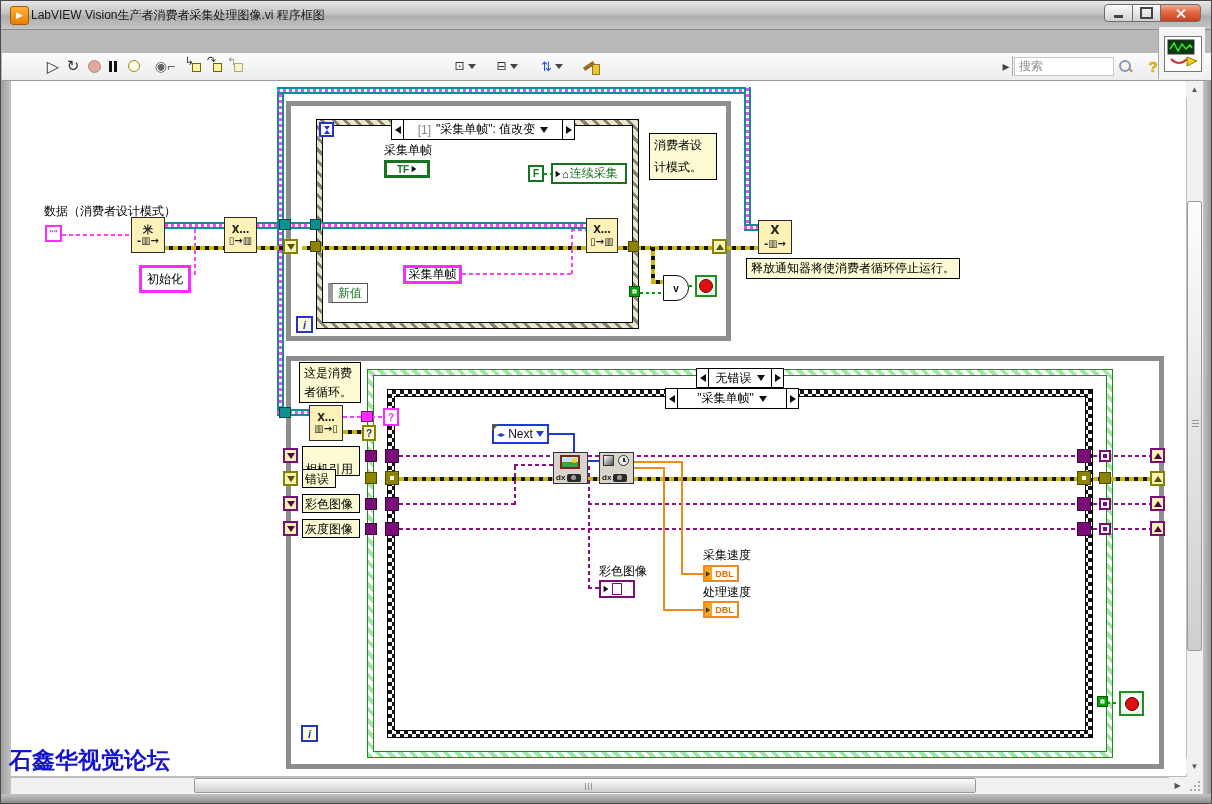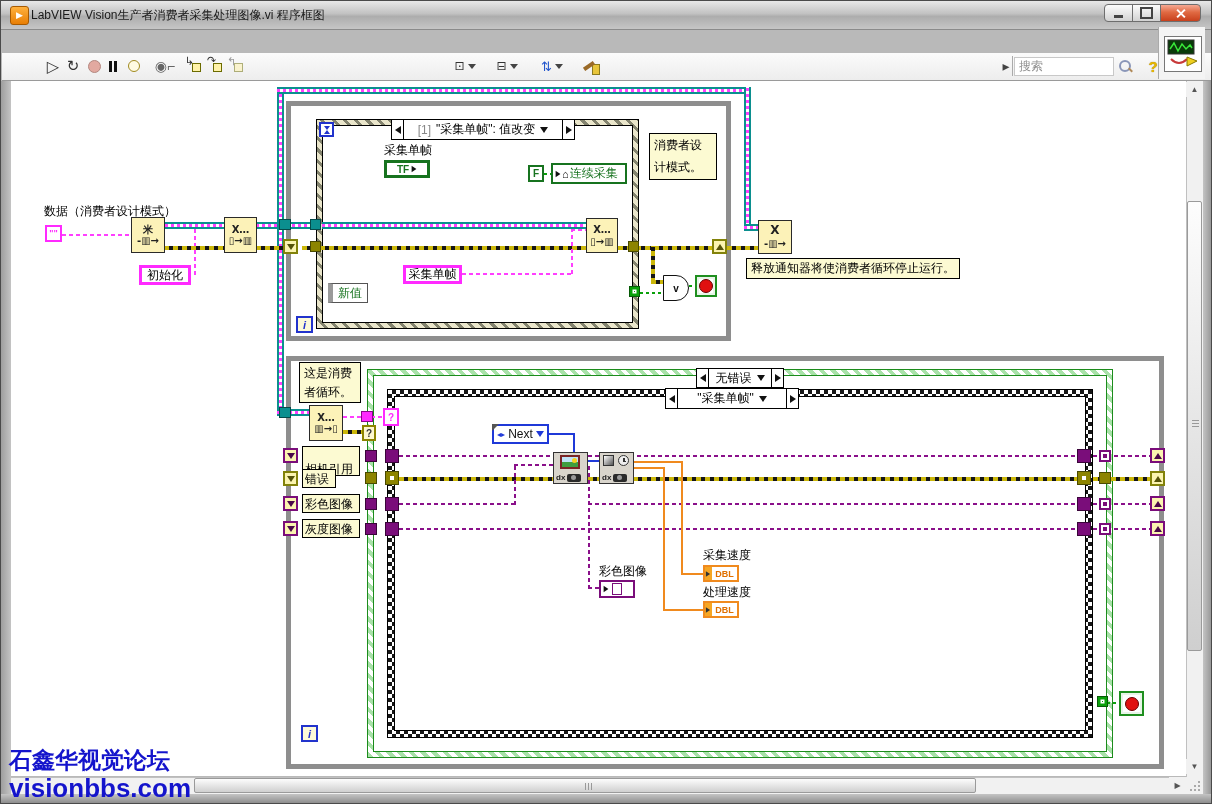--- a/index.html
+++ b/index.html
@@ -236,21 +236,21 @@
     <div class="ab freelabel" style="left:33px;top:122px;">数据（消费者设计模式）</div>
     <div class="ab" style="left:34px;top:144px;width:17px;height:17px;border:2px solid #FF2AFF;background:#fff;color:#FF2AFF;font-weight:bold;font-size:9px;text-align:center;line-height:13px;box-sizing:border-box;">""</div>
     <div class="ab fn" style="left:120px;top:136px;width:34px;height:36px;">
       <span>米</span>
       <span>-▥→</span>
     </div>
     <div class="ab fn" style="left:213px;top:136px;width:33px;height:36px;">
       <span>Ⅹ…</span>
       <span>▯→▥</span>
     </div>
-    <div class="maglab" style="left:128px;top:184px;width:52px;height:20px;">初始化</div>
+    <div class="maglab" style="left:128px;top:184px;width:52px;height:28px;">初始化</div>
 
     <div class="tun" style="left:268px;top:138px;width:12px;height:11px;background:#0B8F8F;border:1px solid #064A4A;"></div>
     <div class="sr" style="left:272px;top:158px;">
         <span class="tri-dn"></span>
       </div>
     <div class="sr" style="left:701px;top:158px;">
         <span class="tri-up"></span>
       </div>
     <div class="tun" style="left:299px;top:138px;width:11px;height:11px;background:#0B8F8F;border:1px solid #064A4A;"></div>
     <div class="tun" style="left:299px;top:160px;width:11px;height:11px;background:#8C8400;border:1px solid #4A4A00;"></div>
@@ -442,21 +442,20 @@
 
     <div class="tun" style="left:1086px;top:615px;width:11px;height:11px;background:#0AA00A;border:1px solid #065A06;box-shadow:inset 0 0 0 2.5px #0AA00A, inset 0 0 0 4px #fff;"></div>
     <div class="stopterm" style="left:1108px;top:610px;width:25px;height:25px;">
         <span class="stopdot"></span>
       </div>
     <div class="iterm" style="left:290px;top:644px;">i</div>
 
   </div>
 
   <div class="wm" style="left:8px;top:744px;font-size:23px;">石鑫华视觉论坛</div>
-  <div class="wm" style="left:8px;top:772px;font-size:26px;">visionbbs.com</div>
 
   <div class="ab scroll" style="left:10px;top:776px;width:1158px;height:17px;border-top:1px solid #C0C0C0;"></div>
   <div class="ab thumb" style="left:193px;top:777px;width:782px;height:15px;">
     <div style="position:absolute;left:50%;top:4px;display:flex;gap:2px;">
       <span style="width:1px;height:7px;background:#999;"></span>
         <span style="width:1px;height:7px;background:#999;"></span>
         <span style="width:1px;height:7px;background:#999;"></span>
     </div>
   </div>
   <div class="ab sarrow" style="left:1168px;top:776px;width:17px;height:17px;">▶</div>

